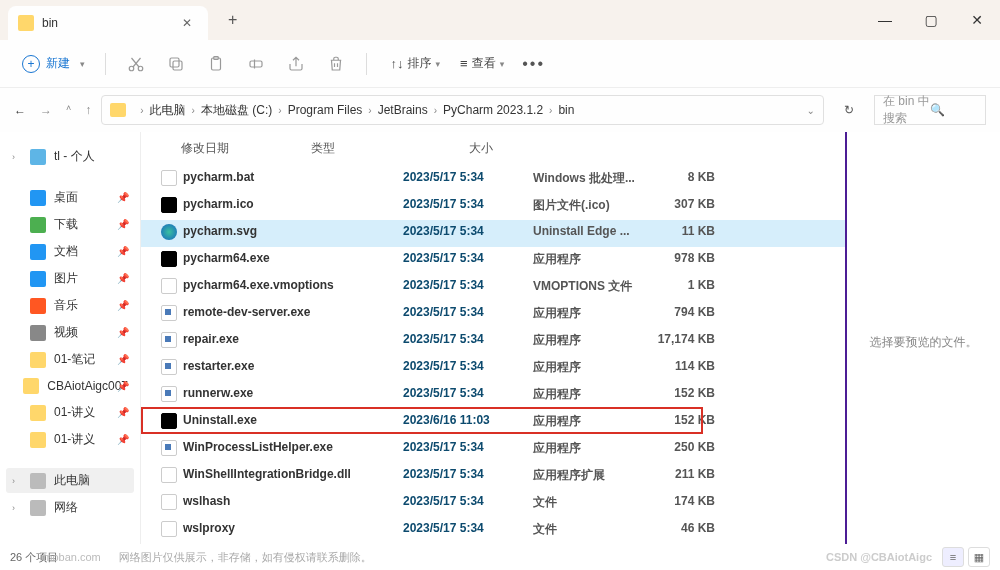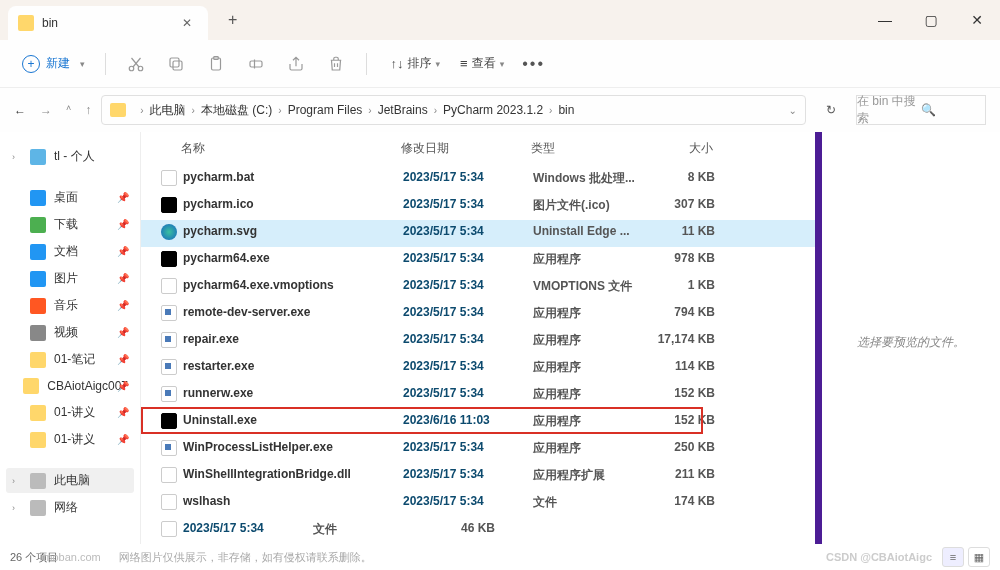--- a/index.html
+++ b/index.html
@@ -29,21 +29,21 @@
 
 .addressbar { height: 44px; display: flex; align-items: center; padding: 0 14px; gap: 10px; background: #fefefe; }
 .nav-arrows { display: flex; gap: 14px; color: #888; }
 .nav-arrows span:first-child { color: #333; }
 .breadcrumb-box { flex: 1; display: flex; align-items: center; border: 1px solid #e0e0e0; border-radius: 4px; height: 30px; padding: 0 8px; }
 .bc-icon { width: 16px; height: 14px; background: #ffd76b; border-radius: 2px; margin-right: 8px; }
 .bc-seg { display: flex; align-items: center; color: #333; }
 .bc-sep { margin: 0 6px; color: #888; font-size: 10px; }
 .bc-chev { margin-left: auto; color: #888; font-size: 10px; }
 .refresh { width: 30px; height: 30px; display: flex; align-items: center; justify-content: center; color: #555; }
-.searchbox { width: 130px; border: 1px solid #e0e0e0; border-radius: 0; height: 30px; display: flex; align-items: center; padding: 0 0; color: #999; }
+.searchbox { width: 112px; border: 1px solid #e0e0e0; border-radius: 0; height: 30px; display: flex; align-items: center; padding: 0 8px; color: #999; }
 .searchbox span { flex: 1; }
 
 
 .main { display: flex; height: 420px; }
 .sidebar { width: 140px; padding: 10px 4px; overflow: hidden; background: #fff; }
 .side-item { display: flex; align-items: center; padding: 4px 6px; gap: 8px; margin: 2px 2px; border-radius: 3px; position: relative; }
 .side-item.sel { background: #f0f0f0; }
 .side-item .caret { width: 10px; color: #888; font-size: 9px; }
 .side-item .icon { width: 16px; height: 16px; border-radius: 2px; flex-shrink: 0; }
 .side-item .pin { position: absolute; right: 4px; color: #bbb; font-size: 10px; }
@@ -72,21 +72,21 @@
 .row .ficon.app::after { content: ''; position: absolute; top: 3px; left: 3px; width: 6px; height: 6px; background: #4a7ab8; }
 .row .ficon.pc { background: #000; border-color: #000; }
 .row .ficon.edge { background: radial-gradient(circle, #3ac0a0, #1565c0); border: none; border-radius: 50%; }
 .row .fname { width: 220px; }
 .row .fdate { width: 130px; color: #0c4a6e; }
 .row .ftype { width: 110px; color: #555; }
 .row .fsize { width: 72px; text-align: right; color: #555; }
 .highlight-box { position: absolute; border: 2px solid #d93025; pointer-events: none; }
 
 
-.preview { width: 185px; border-left: 7px solid #4c1d95; display: flex; align-items: center; justify-content: center; color: #888; font-size: 12px; font-style: italic; }
+.preview { width: 155px; border-left: 2px solid #4c1d95; display: flex; align-items: center; justify-content: center; color: #888; font-size: 12px; }
 
 
 .statusbar { position: absolute; bottom: 0; left: 0; right: 0; height: 26px; display: flex; align-items: center; padding: 0 10px; font-size: 11px; color: #666; background: #fff; }
 .statusbar .watermark { margin-left: 18px; color: #aaa; }
 .statusbar .csdn { margin-left: auto; color: #ccc; font-weight: bold; }
 .statusbar .view-icons { display: flex; gap: 4px; margin-left: 10px; }
 .statusbar .view-icons div { width: 22px; height: 20px; border: 1px solid #ddd; border-radius: 3px; display: flex; align-items: center; justify-content: center; }
 .statusbar .view-icons div.active { background: #eef; }
 </style>
 </head>
@@ -272,21 +272,20 @@
     </div>
     <div class="side-item">
       <span class="caret">›</span>
         <div class="icon ic-pc"></div>
       <span>网络</span>
     </div>
   </div>
 
   <div class="filelist">
     <div class="columns">
-      <div class="col-name">名称</div>
       <div class="col-date">修改日期</div>
       <div class="col-type">类型</div>
       <div class="col-size">大小</div>
     </div>
     <div id="file-rows">
         <div class="row">
           <div class="ficon doc"></div>
     <div class="fname">pycharm.bat</div>
     <div class="fdate">2023/5/17 5:34</div>
     <div class="ftype">Windows 批处理...</div>
@@ -371,20 +370,21 @@
         </div>
         <div class="row">
           <div class="ficon doc"></div>
     <div class="fname">wslhash</div>
     <div class="fdate">2023/5/17 5:34</div>
     <div class="ftype">文件</div>
     <div class="fsize">174 KB</div>
         </div>
         <div class="row">
           <div class="ficon doc"></div>
+    <div class="fname">wslproxy</div>
     <div class="fdate">2023/5/17 5:34</div>
     <div class="ftype">文件</div>
     <div class="fsize">46 KB</div>
         </div>
       </div>
   <div class="highlight-box" style="top: 275px; left: 0px; width: 562px; height: 27px;"></div>
     </div>
 
   <div class="preview">
     <span>选择要预览的文件。</span>

